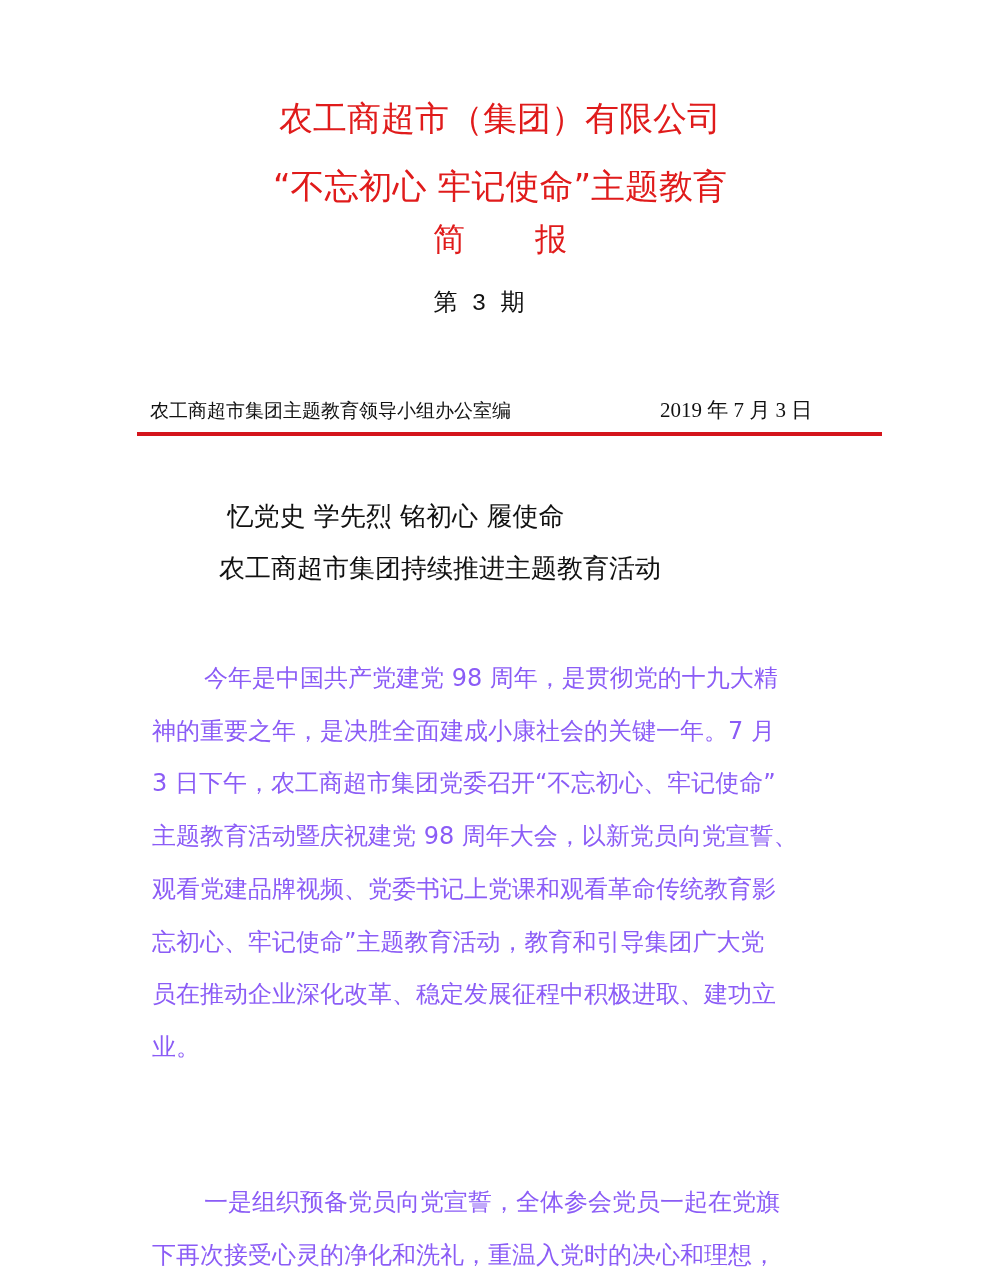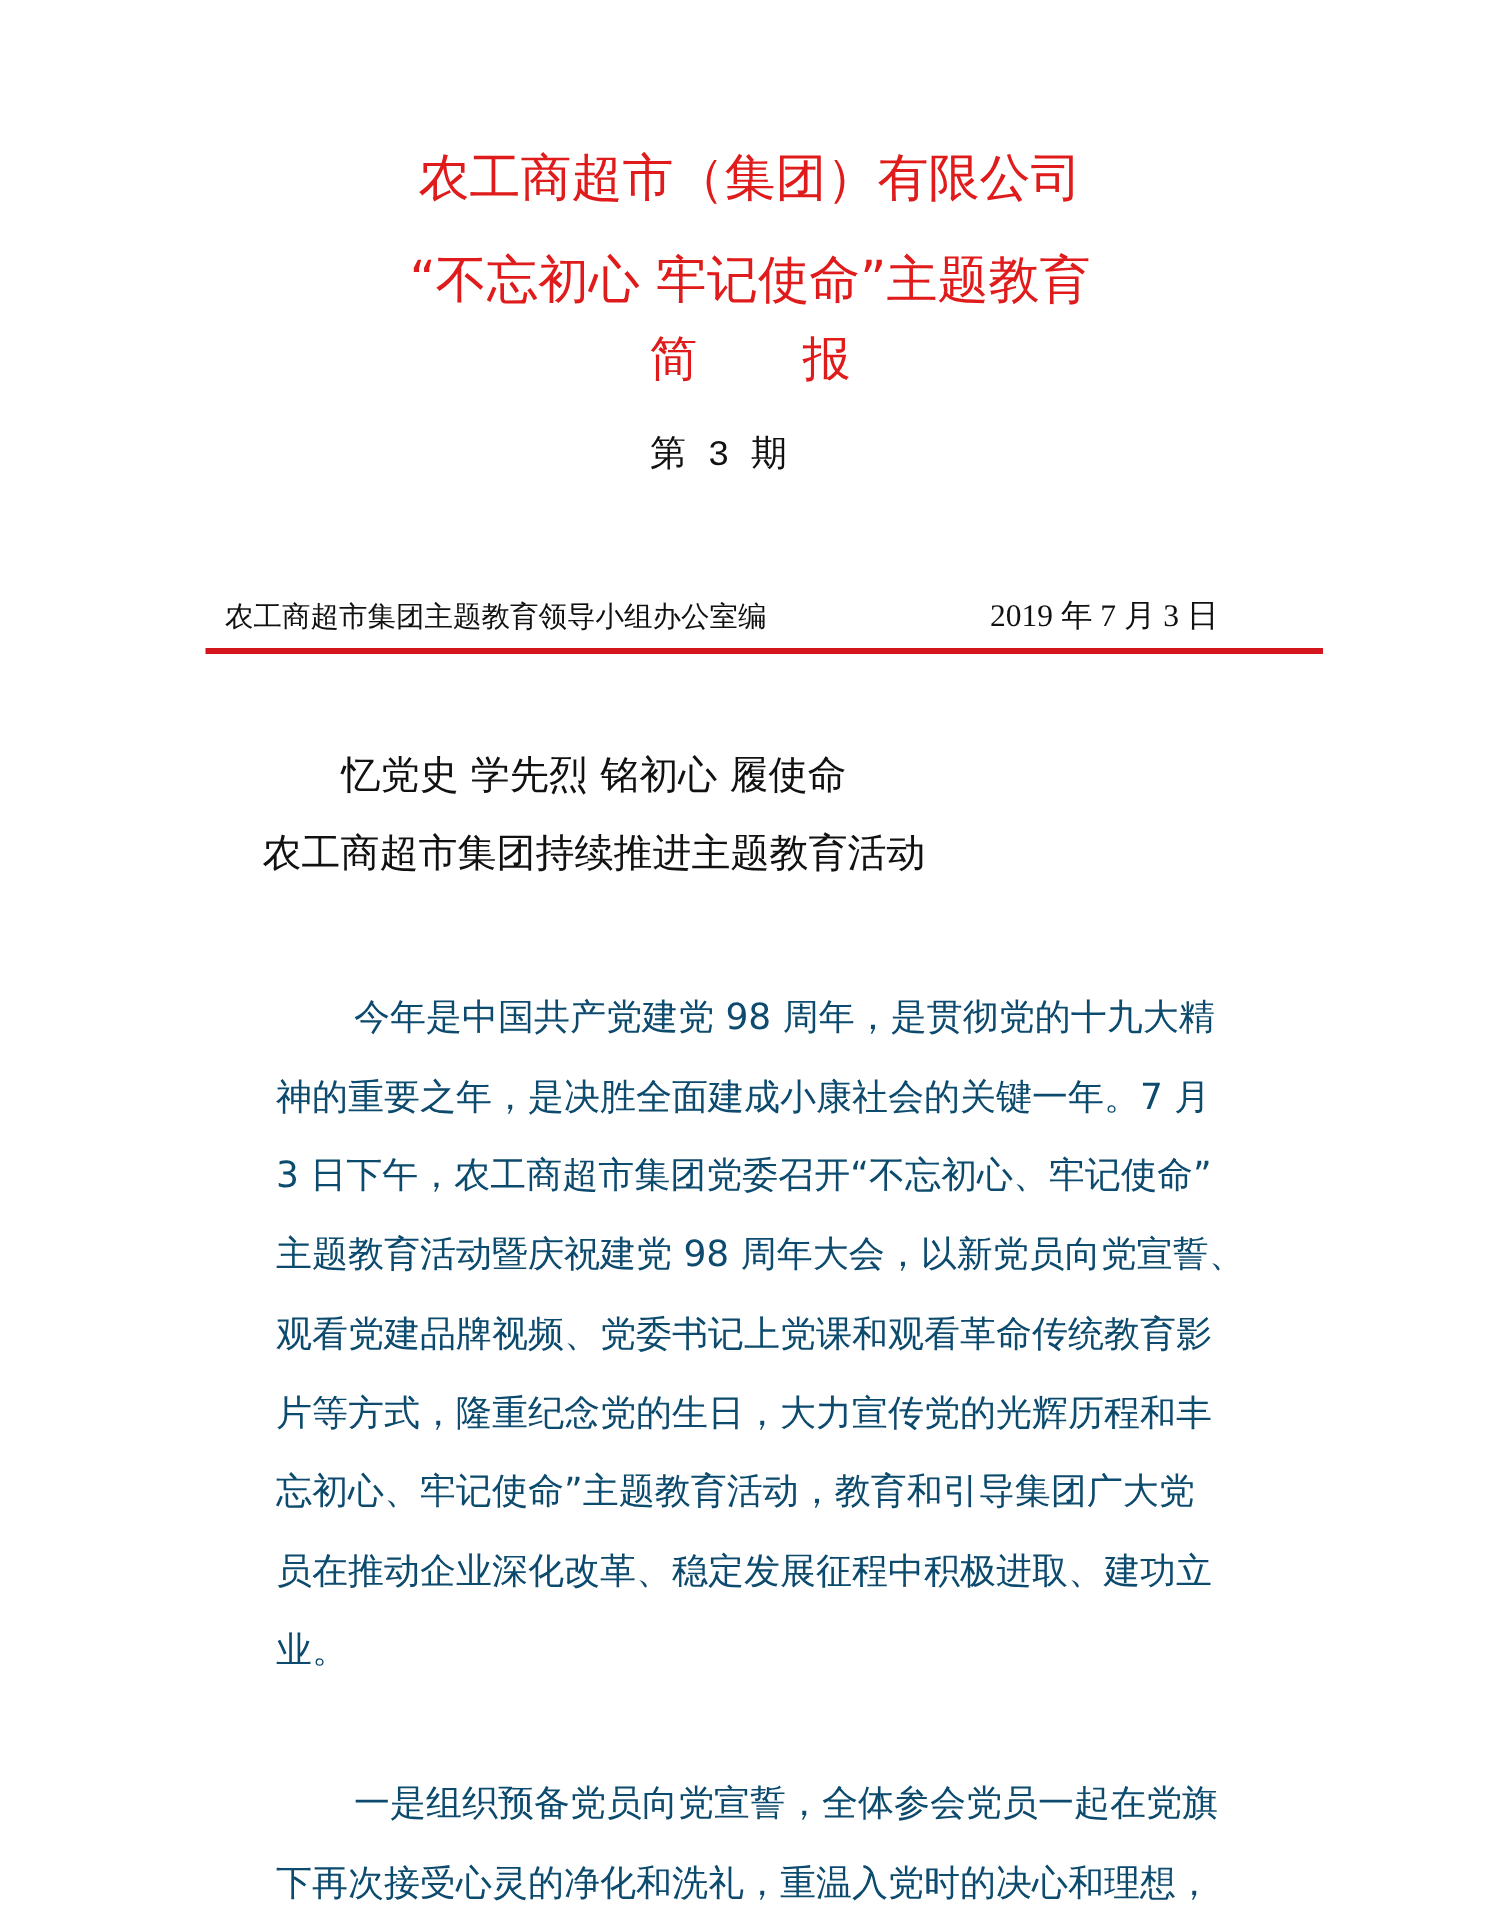--- a/index.html
+++ b/index.html
@@ -48,30 +48,29 @@
     position: absolute; top: 432px; left: 137px;
     width: 745px; height: 4px; background: #d4151c;
   }
   .headline {
     position: absolute; left: 0; width: 792px; text-align: center;
     font-size: 26px;
     font-family: "DejaVu Serif", "Liberation Serif", serif;
     white-space: nowrap;
   }
   #h1 { top: 499px; }
-  #h2 { top: 551px; }
+  #h2 { top: 551px; padding-left: 44px; }
   .para {
     position: absolute;
     left: 152px;
     width: 720px;
     font-size: 24px;
     line-height: 52.7px;
     font-family: "DejaVu Sans", "Liberation Sans", sans-serif;
-    color: #0c4a6e;
-    margin-left: 32px;
+    color: #8b5cf6;
   }
   .para .line { display: block; white-space: nowrap; }
   #p1 { top: 652px; }
   #p2 { top: 1176px; }
   .indent { padding-left: 52px; }
 </style>
 </head>
 <body>
 
 <div id="t1" class="title-line">农工商超市（集团）有限公司</div>
@@ -87,21 +86,20 @@
 
 <div id="h1" class="headline">忆党史 学先烈 铭初心 履使命</div>
 <div id="h2" class="headline">农工商超市集团持续推进主题教育活动</div>
 
 <div id="p1" class="para">
   <span class="line indent">今年是中国共产党建党 98 周年，是贯彻党的十九大精</span>
   <span class="line">神的重要之年，是决胜全面建成小康社会的关键一年。7 月</span>
   <span class="line">3 日下午，农工商超市集团党委召开“不忘初心、牢记使命”</span>
   <span class="line">主题教育活动暨庆祝建党 98 周年大会，以新党员向党宣誓、</span>
   <span class="line">观看党建品牌视频、党委书记上党课和观看革命传统教育影</span>
-  <span class="line">片等方式，隆重纪念党的生日，大力宣传党的光辉历程和丰</span>
   <span class="line">忘初心、牢记使命”主题教育活动，教育和引导集团广大党</span>
   <span class="line">员在推动企业深化改革、稳定发展征程中积极进取、建功立</span>
   <span class="line">业。</span>
 </div>
 
 <div id="p2" class="para">
   <span class="line indent">一是组织预备党员向党宣誓，全体参会党员一起在党旗</span>
   <span class="line">下再次接受心灵的净化和洗礼，重温入党时的决心和理想，</span>
 </div>
 

